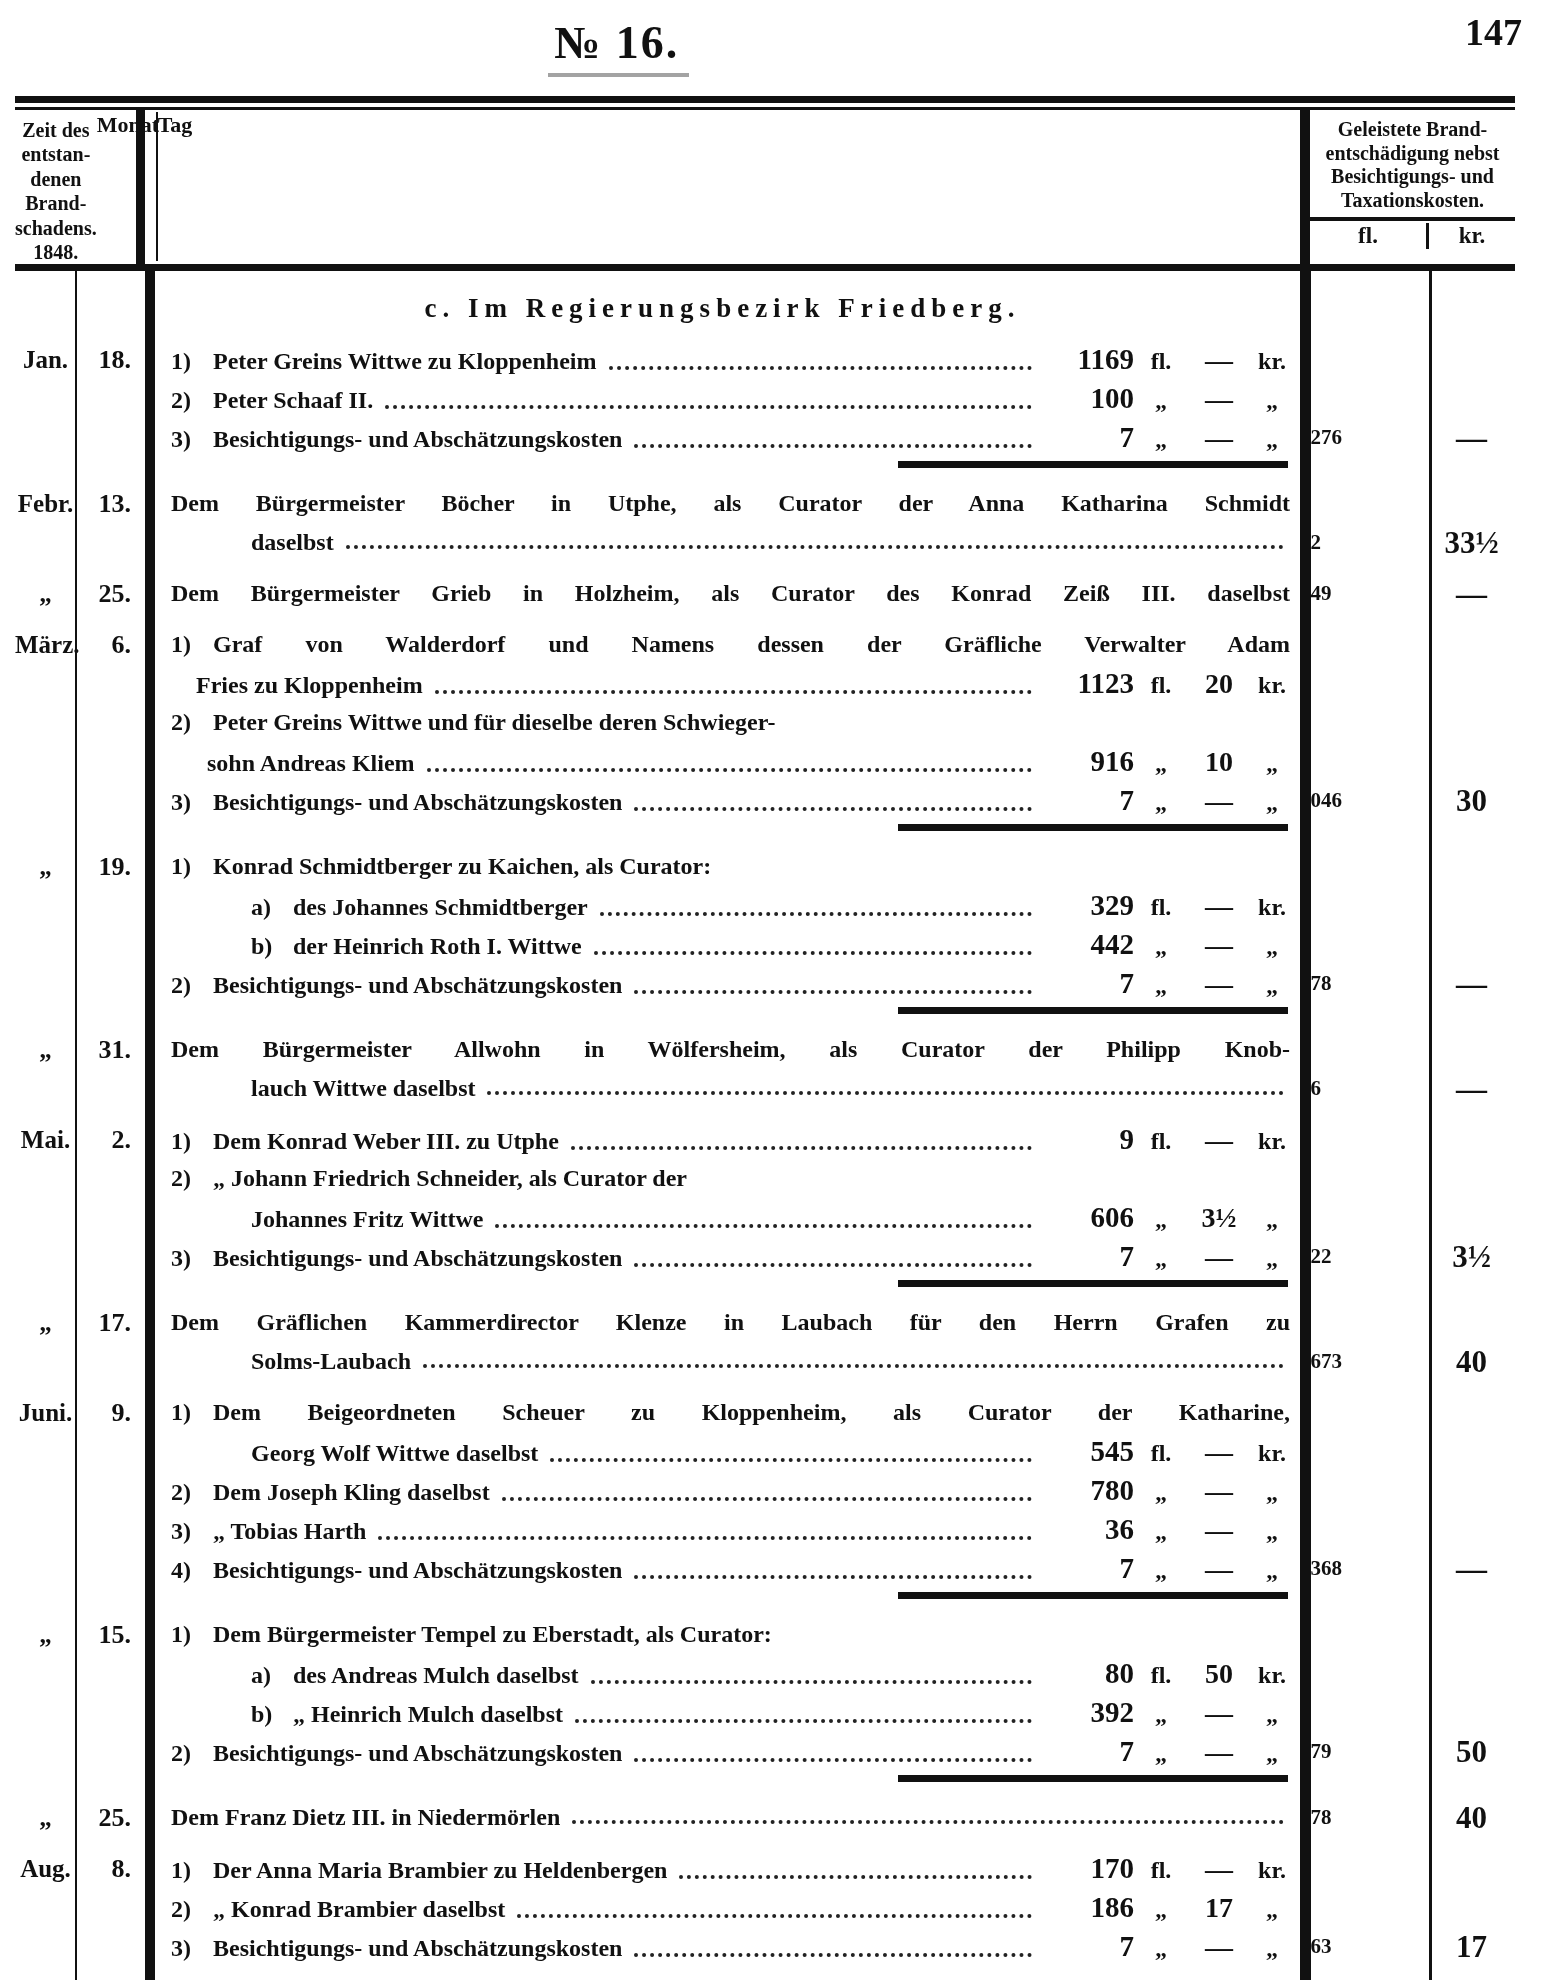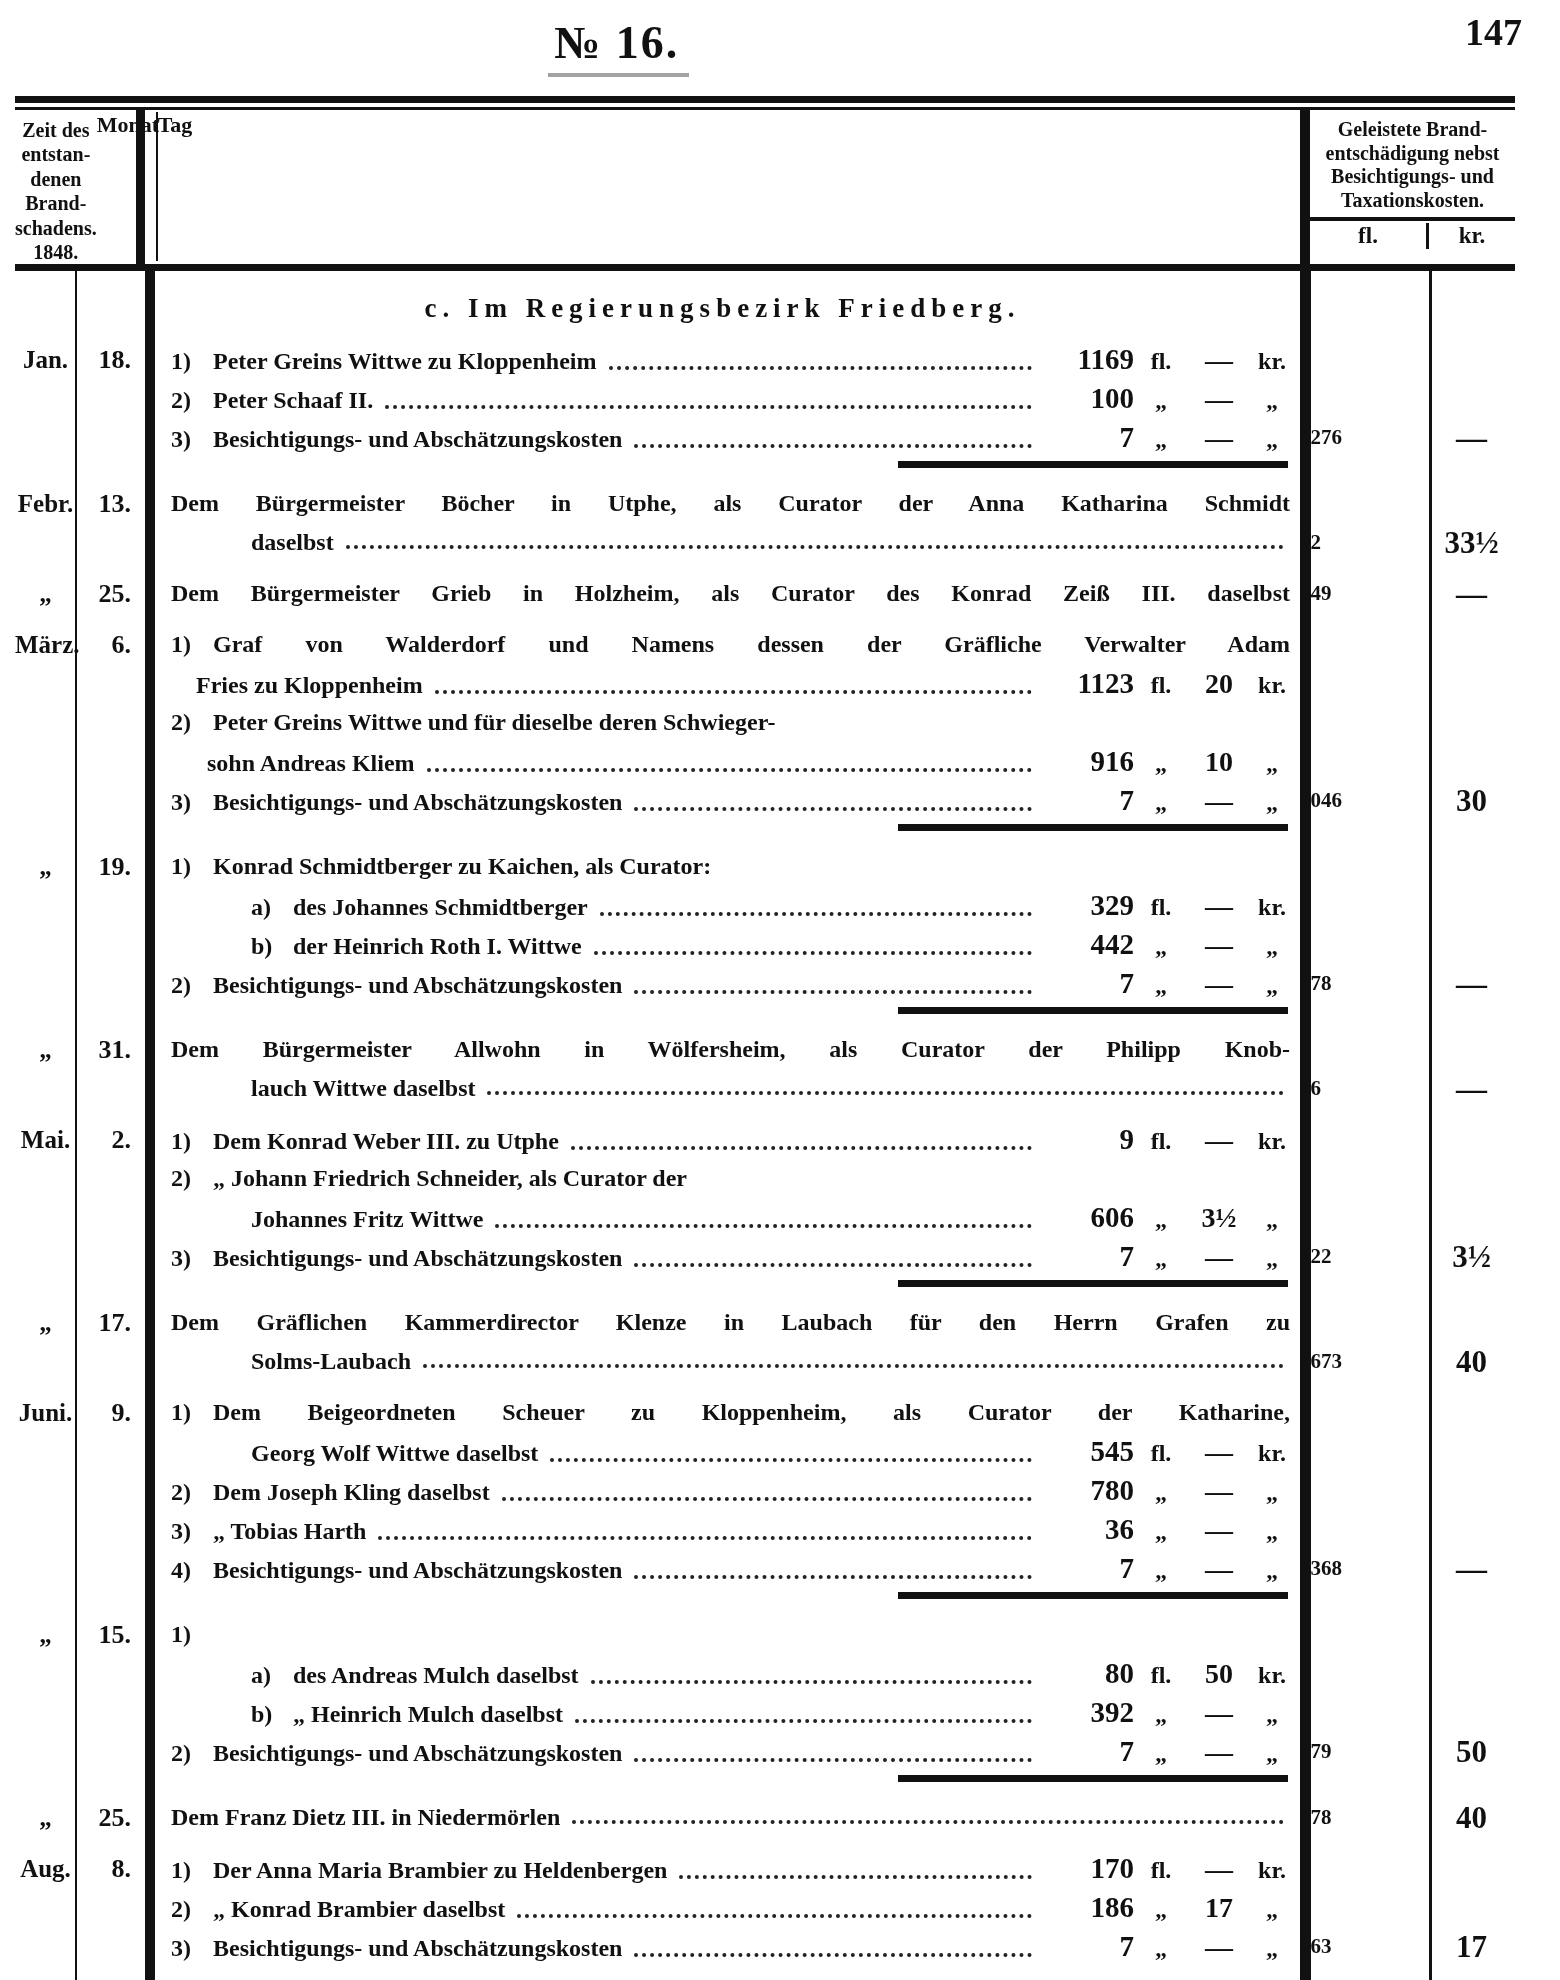--- a/index.html
+++ b/index.html
@@ -521,20 +521,21 @@
             <div class="tf"></div>
             <div class="tk"></div>
           </div>
         </div>
         <div class="group">
           <div class="row">
             <div class="cm">„</div>
             <div class="cd">15.</div>
             <div class="main">
               <div class="num">1)</div>
+              <div class="txt">Dem Bürgermeister Tempel zu Eberstadt, als Curator:</div>
             </div>
             <div class="tf"></div>
             <div class="tk"></div>
           </div>
           <div class="row">
             <div class="cm"></div>
             <div class="cd"></div>
             <div class="main" style="padding-left: 106px;">
               <div class="num">a)</div>
               <div class="txt">des Andreas Mulch daselbst</div>

